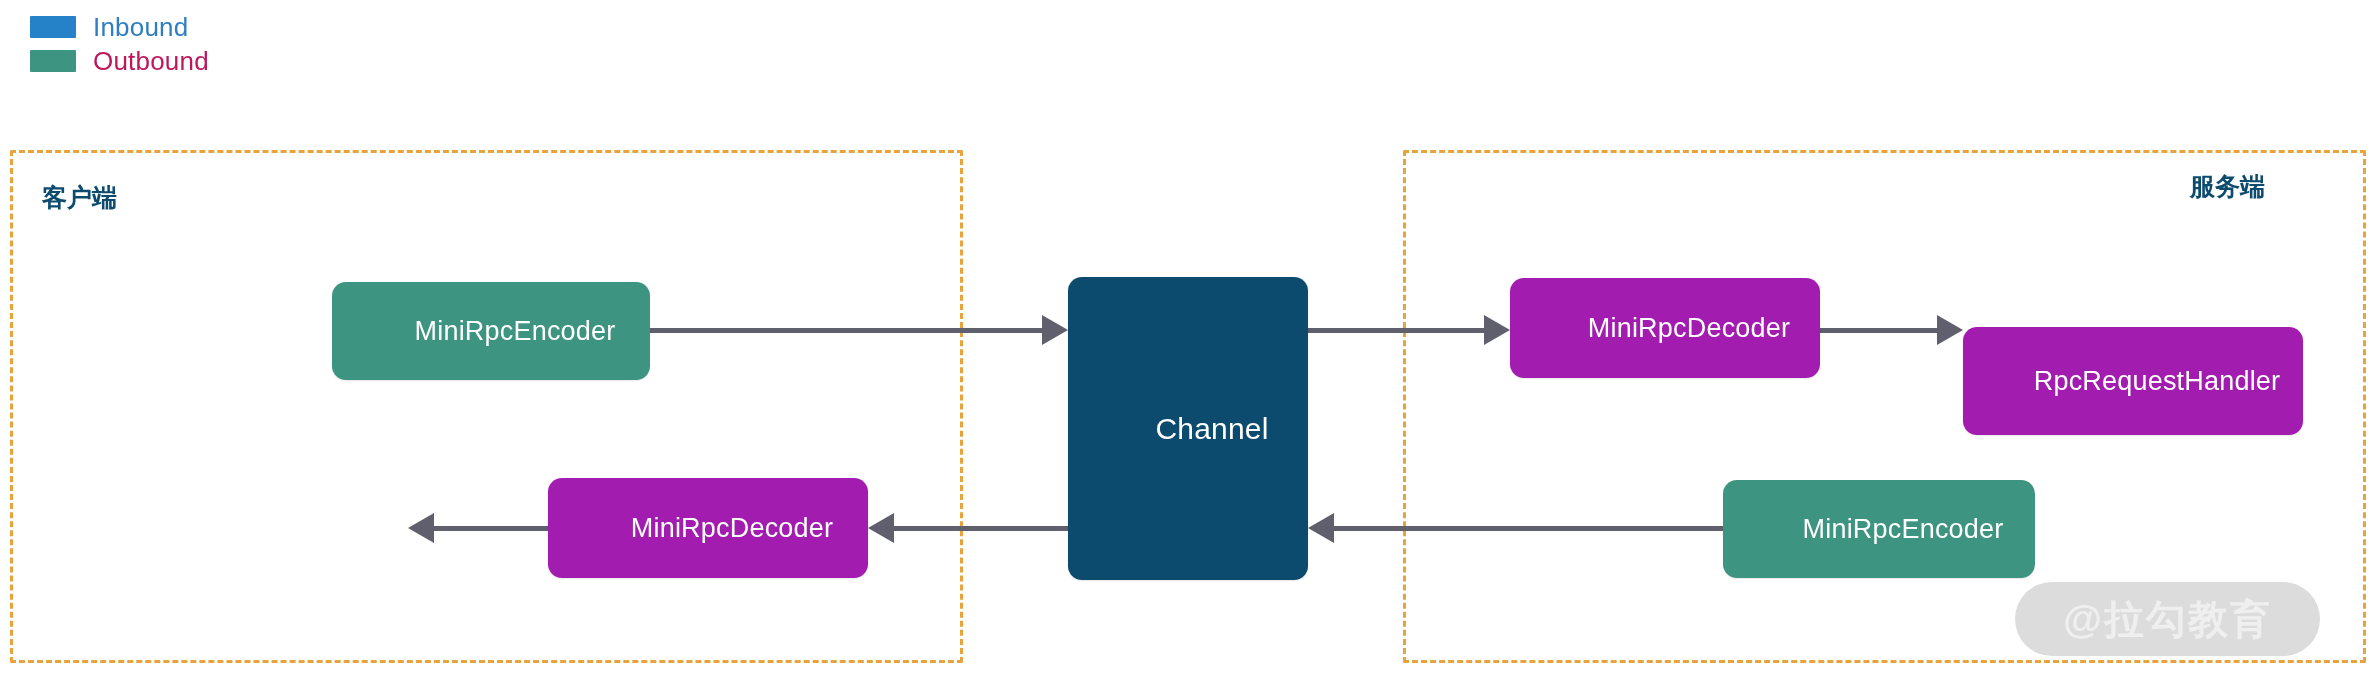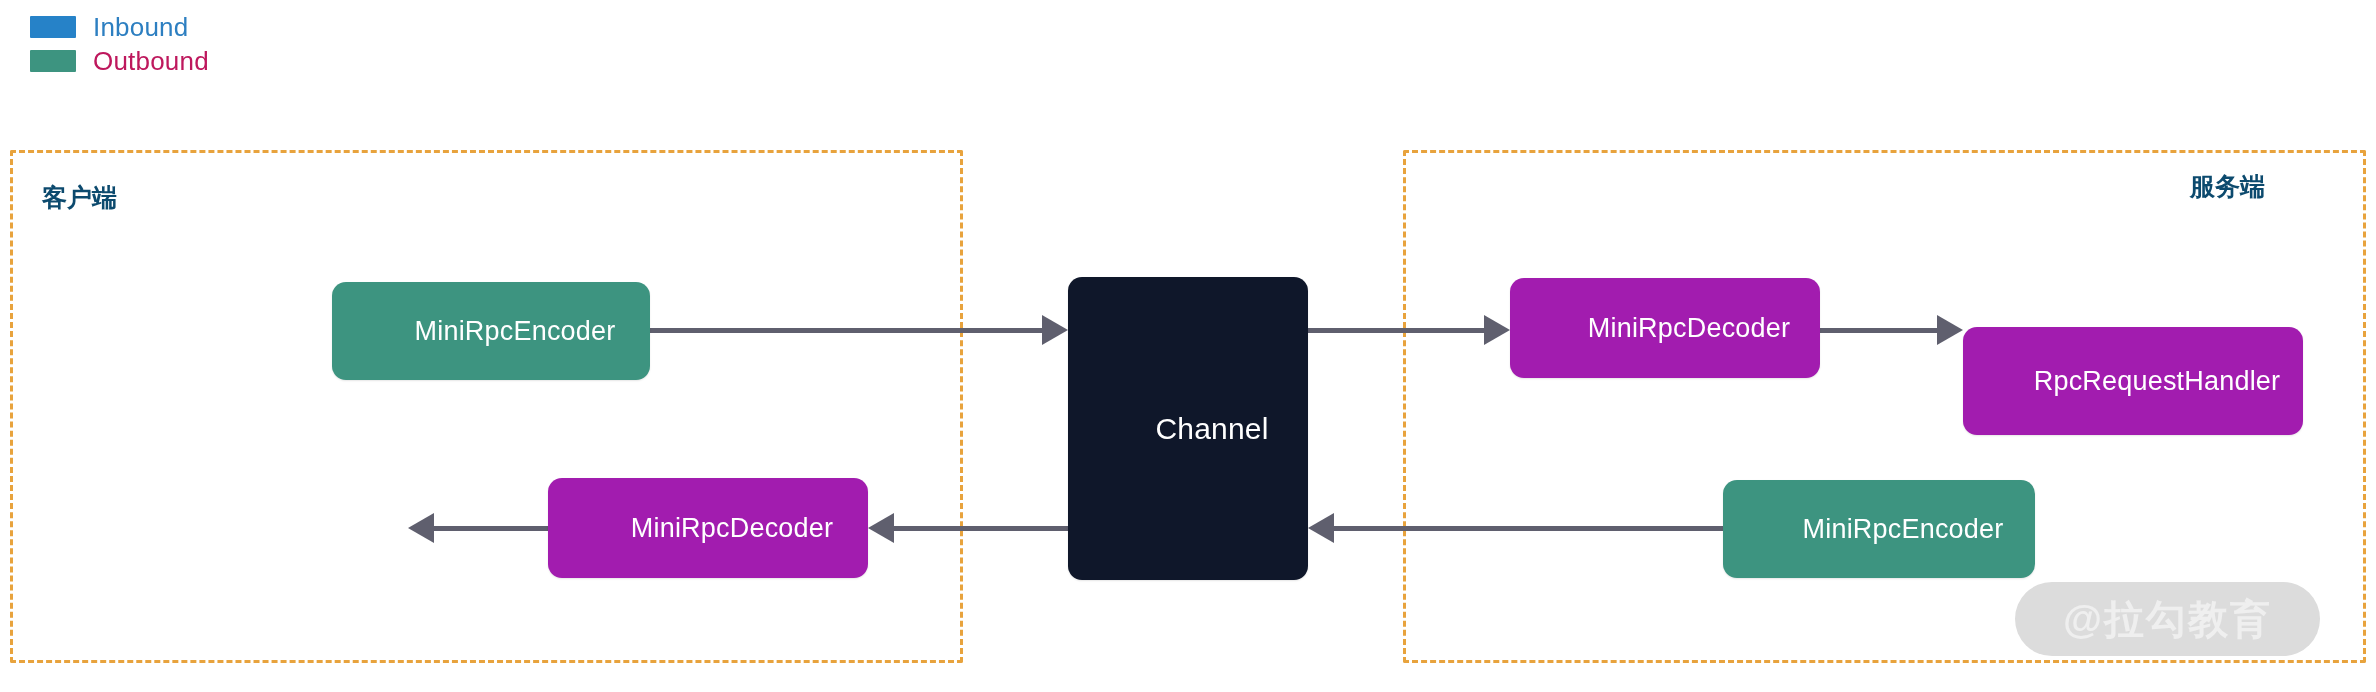--- a/index.html
+++ b/index.html
@@ -71,21 +71,21 @@
     justify-content: center;
     color: #ffffff;
     font-size: 27px;
     letter-spacing: 0.2px;
     white-space: nowrap;
     box-shadow: 0 1px 2px rgba(0,0,0,0.10);
     padding-left: 48px;
   }
   .node.inbound  { background: #a21caf; }
   .node.outbound { background: #3d9480; }
-  .node.channel  { background: #0f172a; font-size: 30px; }
+  .node.channel  { background: #0c4a6e; font-size: 30px; }
 
   
   .conn { position: absolute; }
   .conn-line {
     position: absolute;
     height: 5px;
     background: #5f5f6e;
   }
   .arrow-head {
     position: absolute;

